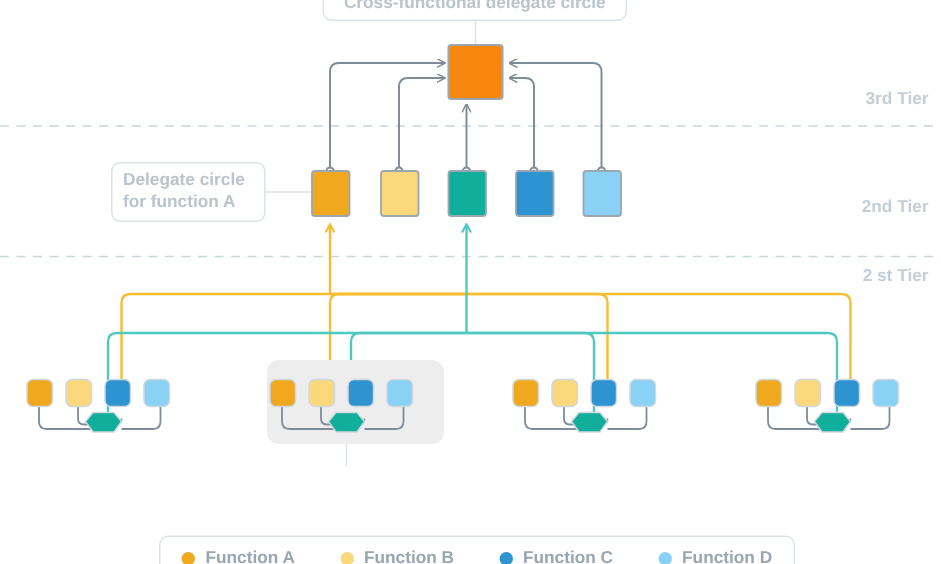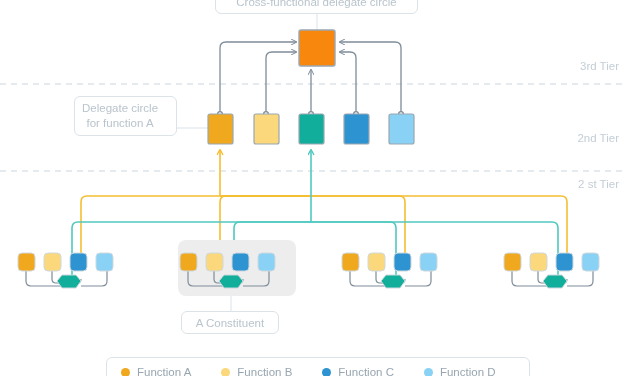--- a/index.html
+++ b/index.html
@@ -1,41 +1,41 @@
 <!DOCTYPE html>
 <html><head>
 <meta charset="utf-8">
 <style>
   html,body{margin:0;padding:0;background:#ffffff;}
   body{
     font-family:"Liberation Sans", sans-serif;
     width:627px;height:376px;overflow:hidden;position:relative;
   }
-  #stage{position:relative;width:627px;height:376px;}
+  #stage{position:relative;width:627px;height:376px;font-weight:bold;}
   svg.layer{position:absolute;left:0;top:0;width:627px;height:376px;}
 
   .callout{
     position:absolute;
     border:1px solid #dbe3e8;
     border-radius:6px;
     background:#ffffff;
     color:#b9c4cc;
     font-size:11.5px;
     line-height:14px;
     display:flex;
     align-items:center;
     justify-content:center;
     text-align:center;
     box-sizing:border-box;
     padding:3px 7px;
     white-space:pre-line;
   }
   #callout-top{left:215px;top:-10px;width:203px;height:24px;}
-  #callout-delegate{left:74px;top:96px;width:103px;height:40px;
-    justify-content:flex-start;text-align:center;line-height:15px;}
+  #callout-delegate{left:74px;top:108px;width:103px;height:40px;
+    justify-content:flex-start;text-align:left;line-height:15px;}
   #callout-constituent{left:181px;top:311px;width:98px;height:23px;}
 
   .tier-label{
     position:absolute;
     color:#c3ced6;
     font-size:11.5px;
     right:8px;
   }
   #tier3-label{top:60px;}
   #tier2-label{top:132px;}
@@ -186,21 +186,20 @@
     <g>
       <rect x="299" y="30" width="36" height="36" rx="2" fill="#F7880D" stroke="#9aa7b1" stroke-width="1.4"></rect>
     </g>
   </svg>
 
   <div class="callout" id="callout-top">Cross-functional delegate circle</div>
 
   <div class="callout" id="callout-delegate">Delegate circle
 for function A</div>
 
-  <div class="callout" id="callout-constituent">A Constituent</div>
 
   <div class="tier-label" id="tier3-label">3rd Tier</div>
   <div class="tier-label" id="tier2-label">2nd Tier</div>
   <div class="tier-label" id="tier1-label">2 st Tier</div>
 
   <div id="legend">
     <div class="legend-item">
       <span class="legend-dot" style="background:#F0A81E"></span>
       <span class="legend-text">Function A</span>
     </div>

